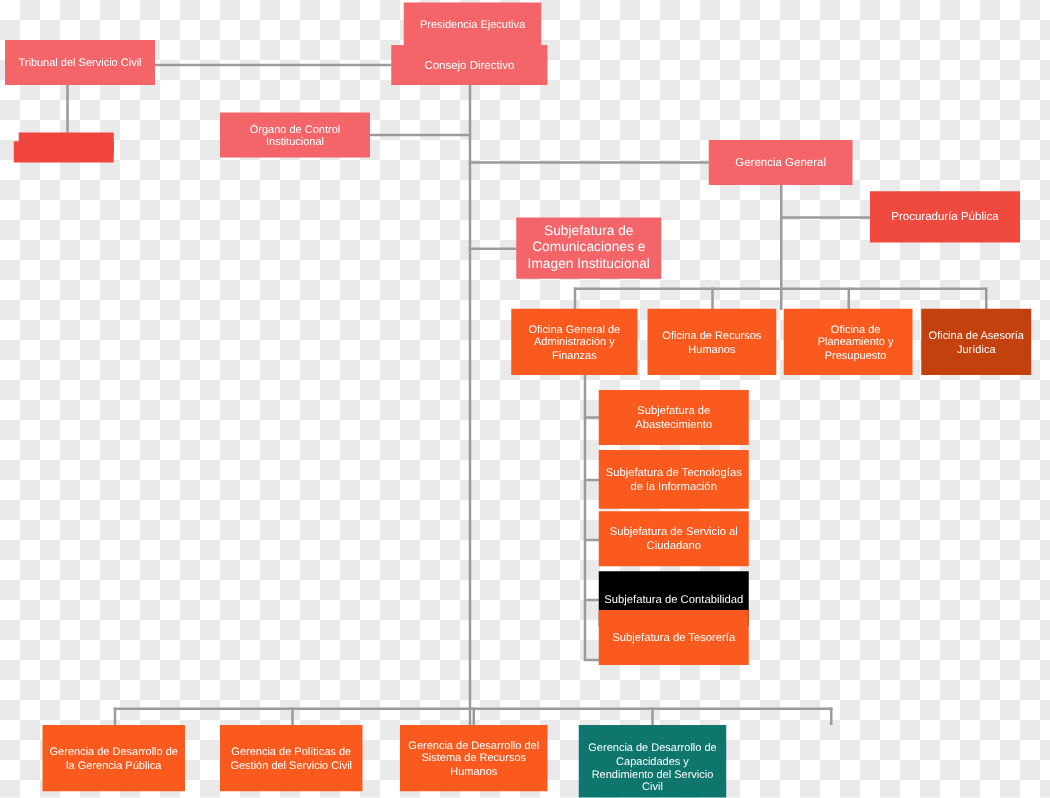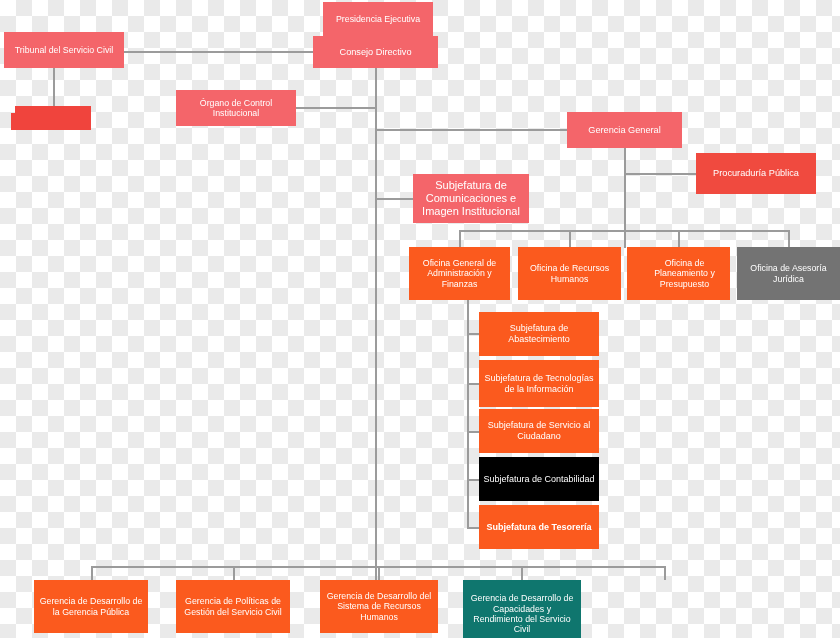--- a/index.html
+++ b/index.html
@@ -65,23 +65,23 @@
     <div class="node" style="left: 323px; top: 2px; width: 110px; height: 34px; background: rgb(244, 101, 106); font-size: 8.8px;">Presidencia Ejecutiva</div>
     <div class="node" style="left: 313px; top: 36px; width: 125px; height: 32px; background: rgb(244, 101, 106); font-size: 9.2px;">Consejo Directivo</div>
     <div class="node" style="left: 4px; top: 32px; width: 120px; height: 36px; background: rgb(244, 101, 106); font-size: 8.8px;">Tribunal del Servicio Civil</div>
     <div class="node" style="left: 176px; top: 90px; width: 120px; height: 36px; background: rgb(244, 101, 106); font-size: 8.8px;">Órgano de Control Institucional</div>
     <div class="node" style="left: 567px; top: 112px; width: 115px; height: 36px; background: rgb(244, 101, 106); font-size: 9.2px;">Gerencia General</div>
     <div class="node" style="left: 696px; top: 153px; width: 120px; height: 41px; background: rgb(240, 74, 63); font-size: 9.2px;">Procuraduría Pública</div>
     <div class="node" style="left: 413px; top: 174px; width: 116px; height: 49px; background: rgb(244, 101, 106); font-size: 11px;">Subjefatura de Comunicaciones e Imagen Institucional</div>
     <div class="node" style="left: 409px; top: 247px; width: 101px; height: 53px; background: rgb(251, 90, 30); font-size: 8.8px;">Oficina General de Administración y Finanzas</div>
     <div class="node" style="left: 518px; top: 247px; width: 103px; height: 53px; background: rgb(251, 90, 30); font-size: 8.8px;">Oficina de Recursos Humanos</div>
     <div class="node" style="left: 627px; top: 247px; width: 103px; height: 53px; background: rgb(251, 90, 30); font-size: 8.8px; padding-left: 16px;">Oficina de Planeamiento y Presupuesto</div>
-    <div class="node" style="left: 737px; top: 247px; width: 103px; height: 53px; background: #737373; font-size: 8.8px;">Oficina de Asesoría Jurídica</div>
+    <div class="node" style="left: 737px; top: 247px; width: 88px; height: 53px; background: #c2410c; font-size: 8.8px;">Oficina de Asesoría Jurídica</div>
     <div class="node" style="left: 479px; top: 312px; width: 120px; height: 44px; background: rgb(251, 90, 30); font-size: 9px;">Subjefatura de Abastecimiento</div>
     <div class="node" style="left: 479px; top: 360px; width: 120px; height: 47px; background: rgb(251, 90, 30); font-size: 9px;">Subjefatura de Tecnologías de la Información</div>
     <div class="node" style="left: 479px; top: 409px; width: 120px; height: 44px; background: rgb(251, 90, 30); font-size: 9px;">Subjefatura de Servicio al Ciudadano</div>
     <div class="node" style="left: 479px; top: 457px; width: 120px; height: 44px; background: #000000; font-size: 9px;">Subjefatura de Contabilidad</div>
-    <div class="node" style="left: 479px; top: 505px; width: 120px; height: 44px; background: rgb(251, 90, 30); font-size: 9px; font-weight: bold;">Subjefatura de Tesorería</div>
+    <div class="node" style="left: 479px; top: 488px; width: 120px; height: 44px; background: rgb(251, 90, 30); font-size: 9px;">Subjefatura de Tesorería</div>
     <div class="node" style="left: 34px; top: 580px; width: 114px; height: 53px; background: rgb(251, 90, 30); font-size: 8.8px;">Gerencia de Desarrollo de la Gerencia Pública</div>
     <div class="node" style="left: 176px; top: 580px; width: 114px; height: 53px; background: rgb(251, 90, 30); font-size: 8.8px;">Gerencia de Políticas de Gestión del Servicio Civil</div>
     <div class="node" style="left: 320px; top: 580px; width: 118px; height: 53px; background: rgb(251, 90, 30); font-size: 8.8px;">Gerencia de Desarrollo del Sistema de Recursos Humanos</div>
     <div class="node" style="left: 463px; top: 580px; width: 118px; height: 68px; background: #0f766e; font-size: 8.8px;">Gerencia de Desarrollo de Capacidades y Rendimiento del Servicio Civil</div>
   </div>
 
 </body></html>

